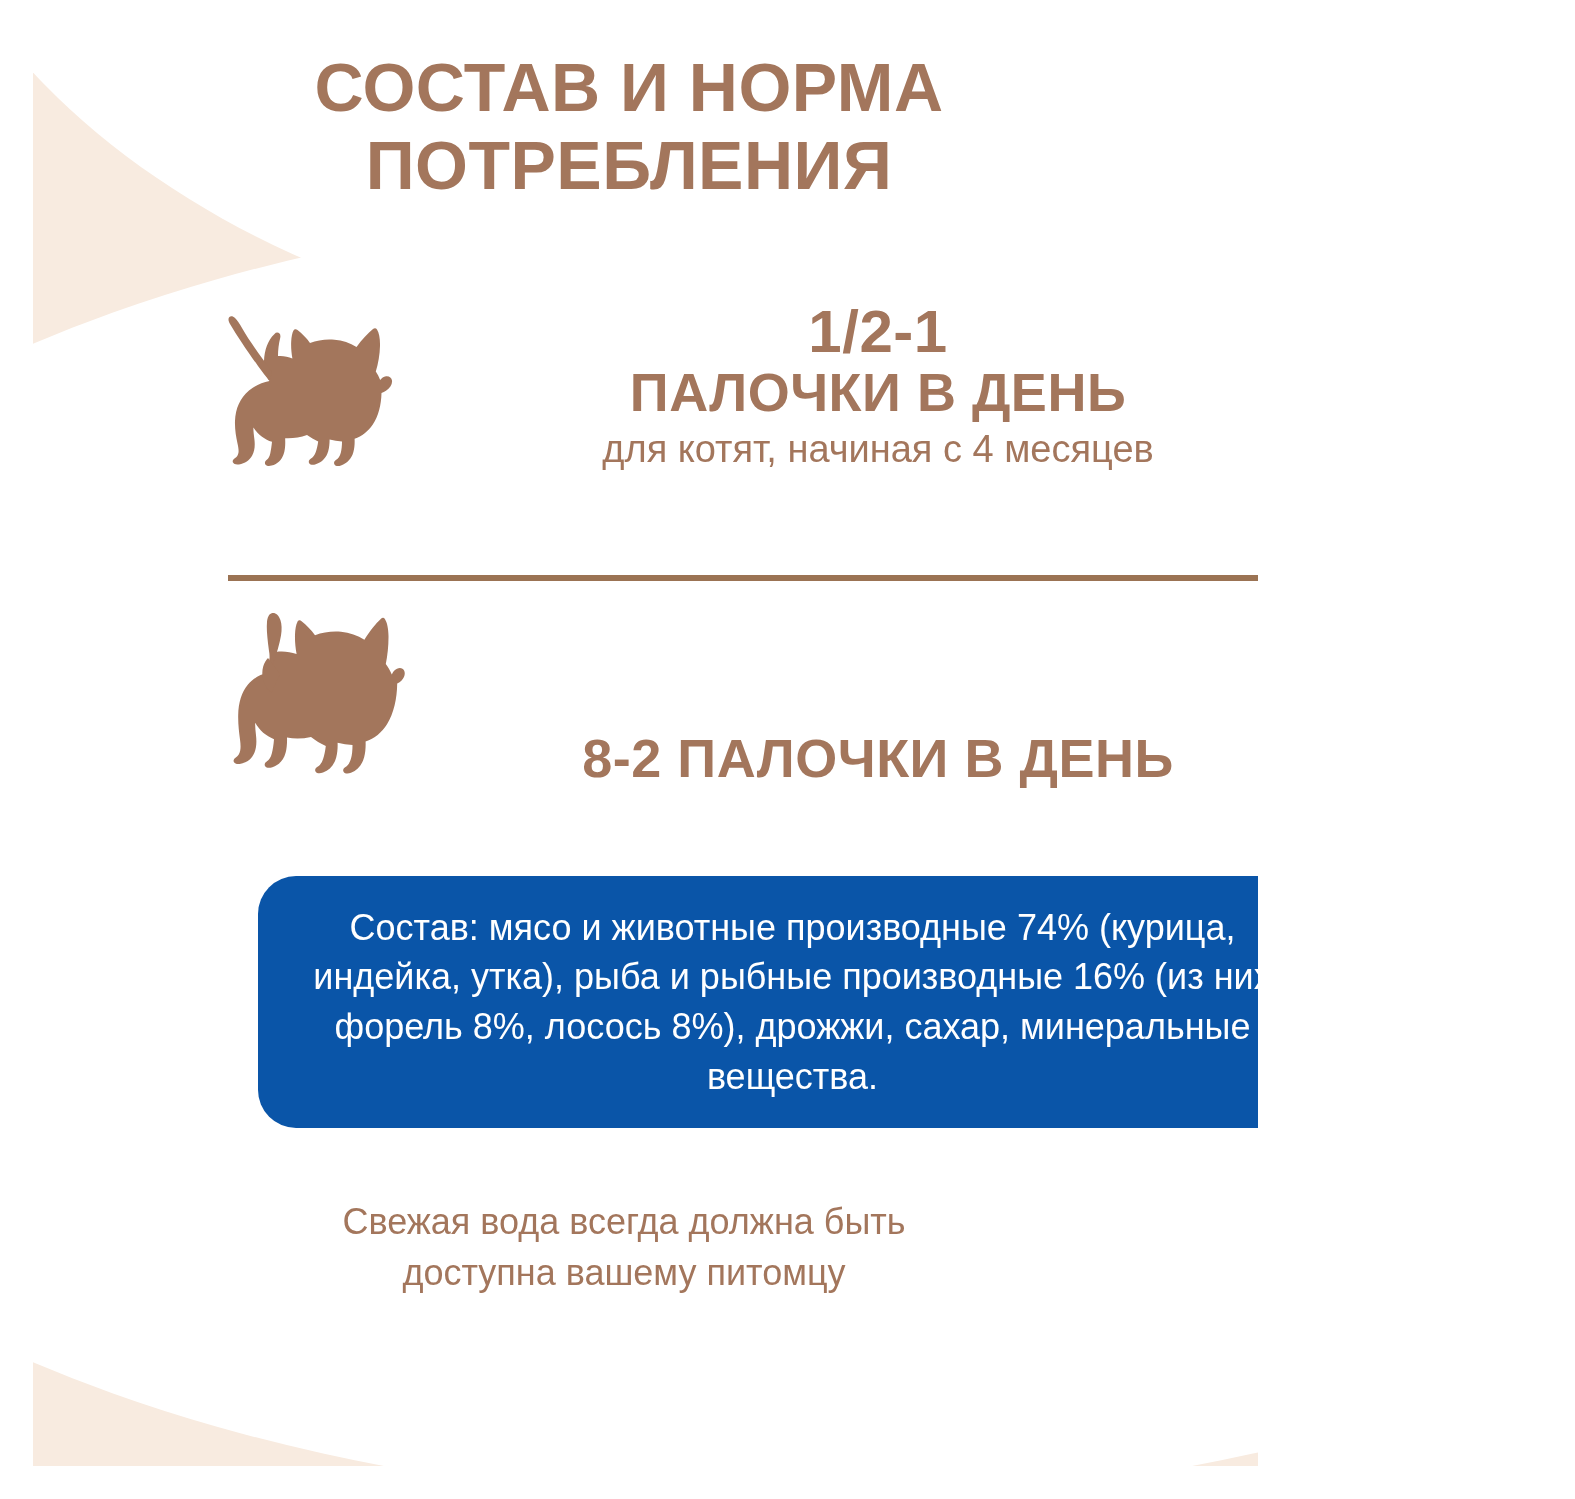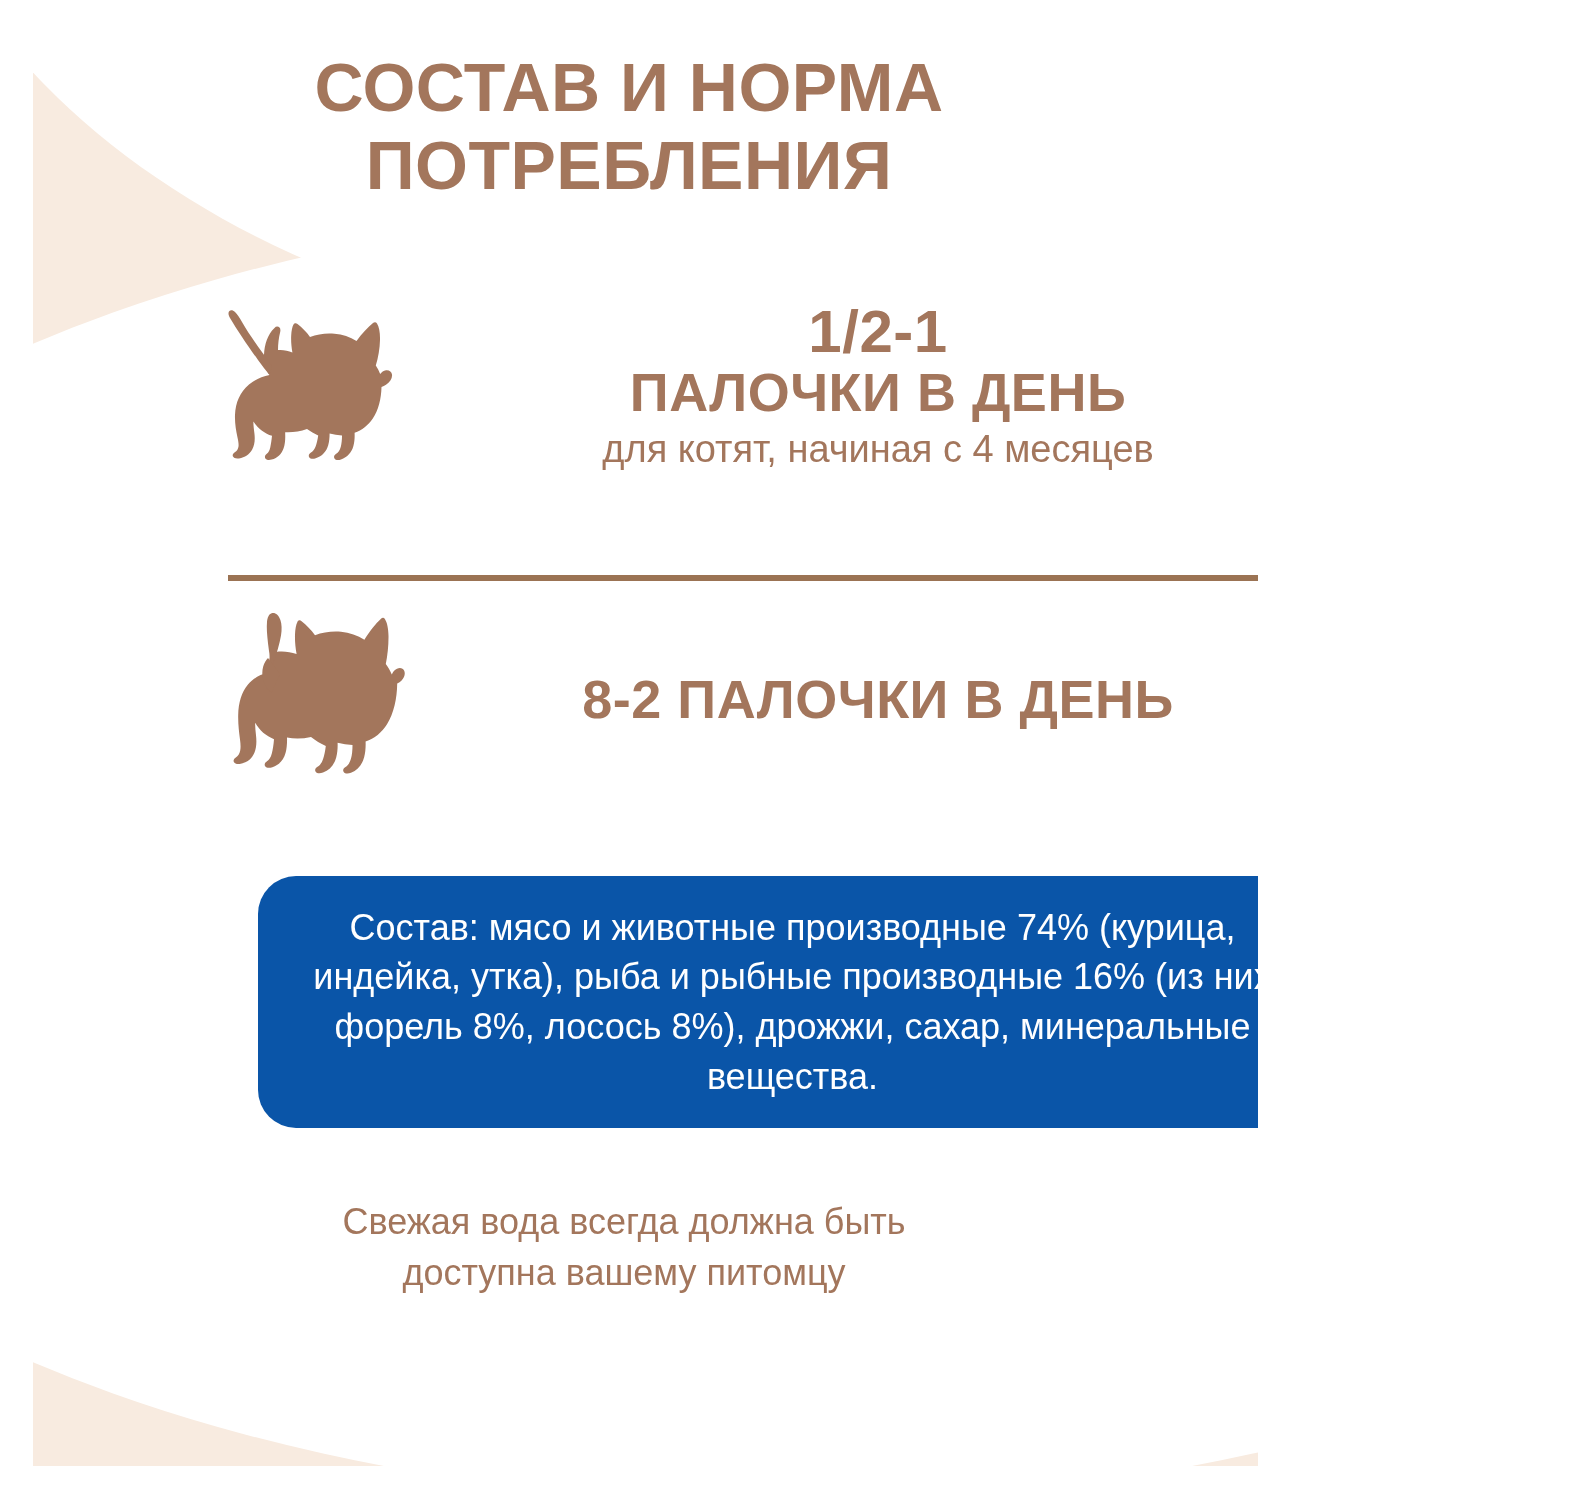--- a/index.html
+++ b/index.html
@@ -72,21 +72,21 @@
     font-weight:bold;
     line-height:1.15;
     letter-spacing:0.5px;
     padding:0 200px;
   }
 
   
   .dose-block{
     position:absolute;
     display:flex;
-    align-items:center;
+    align-items:flex-end;
     gap:12px;
   }
   .dose-kitten{ left:222px; top:300px; width:1120px; }
   .dose-adult { left:222px; top:612px; width:1120px; }
 
   .cat-icon{
     flex:0 0 auto;
     width:190px;
     display:flex;
     justify-content:center;

